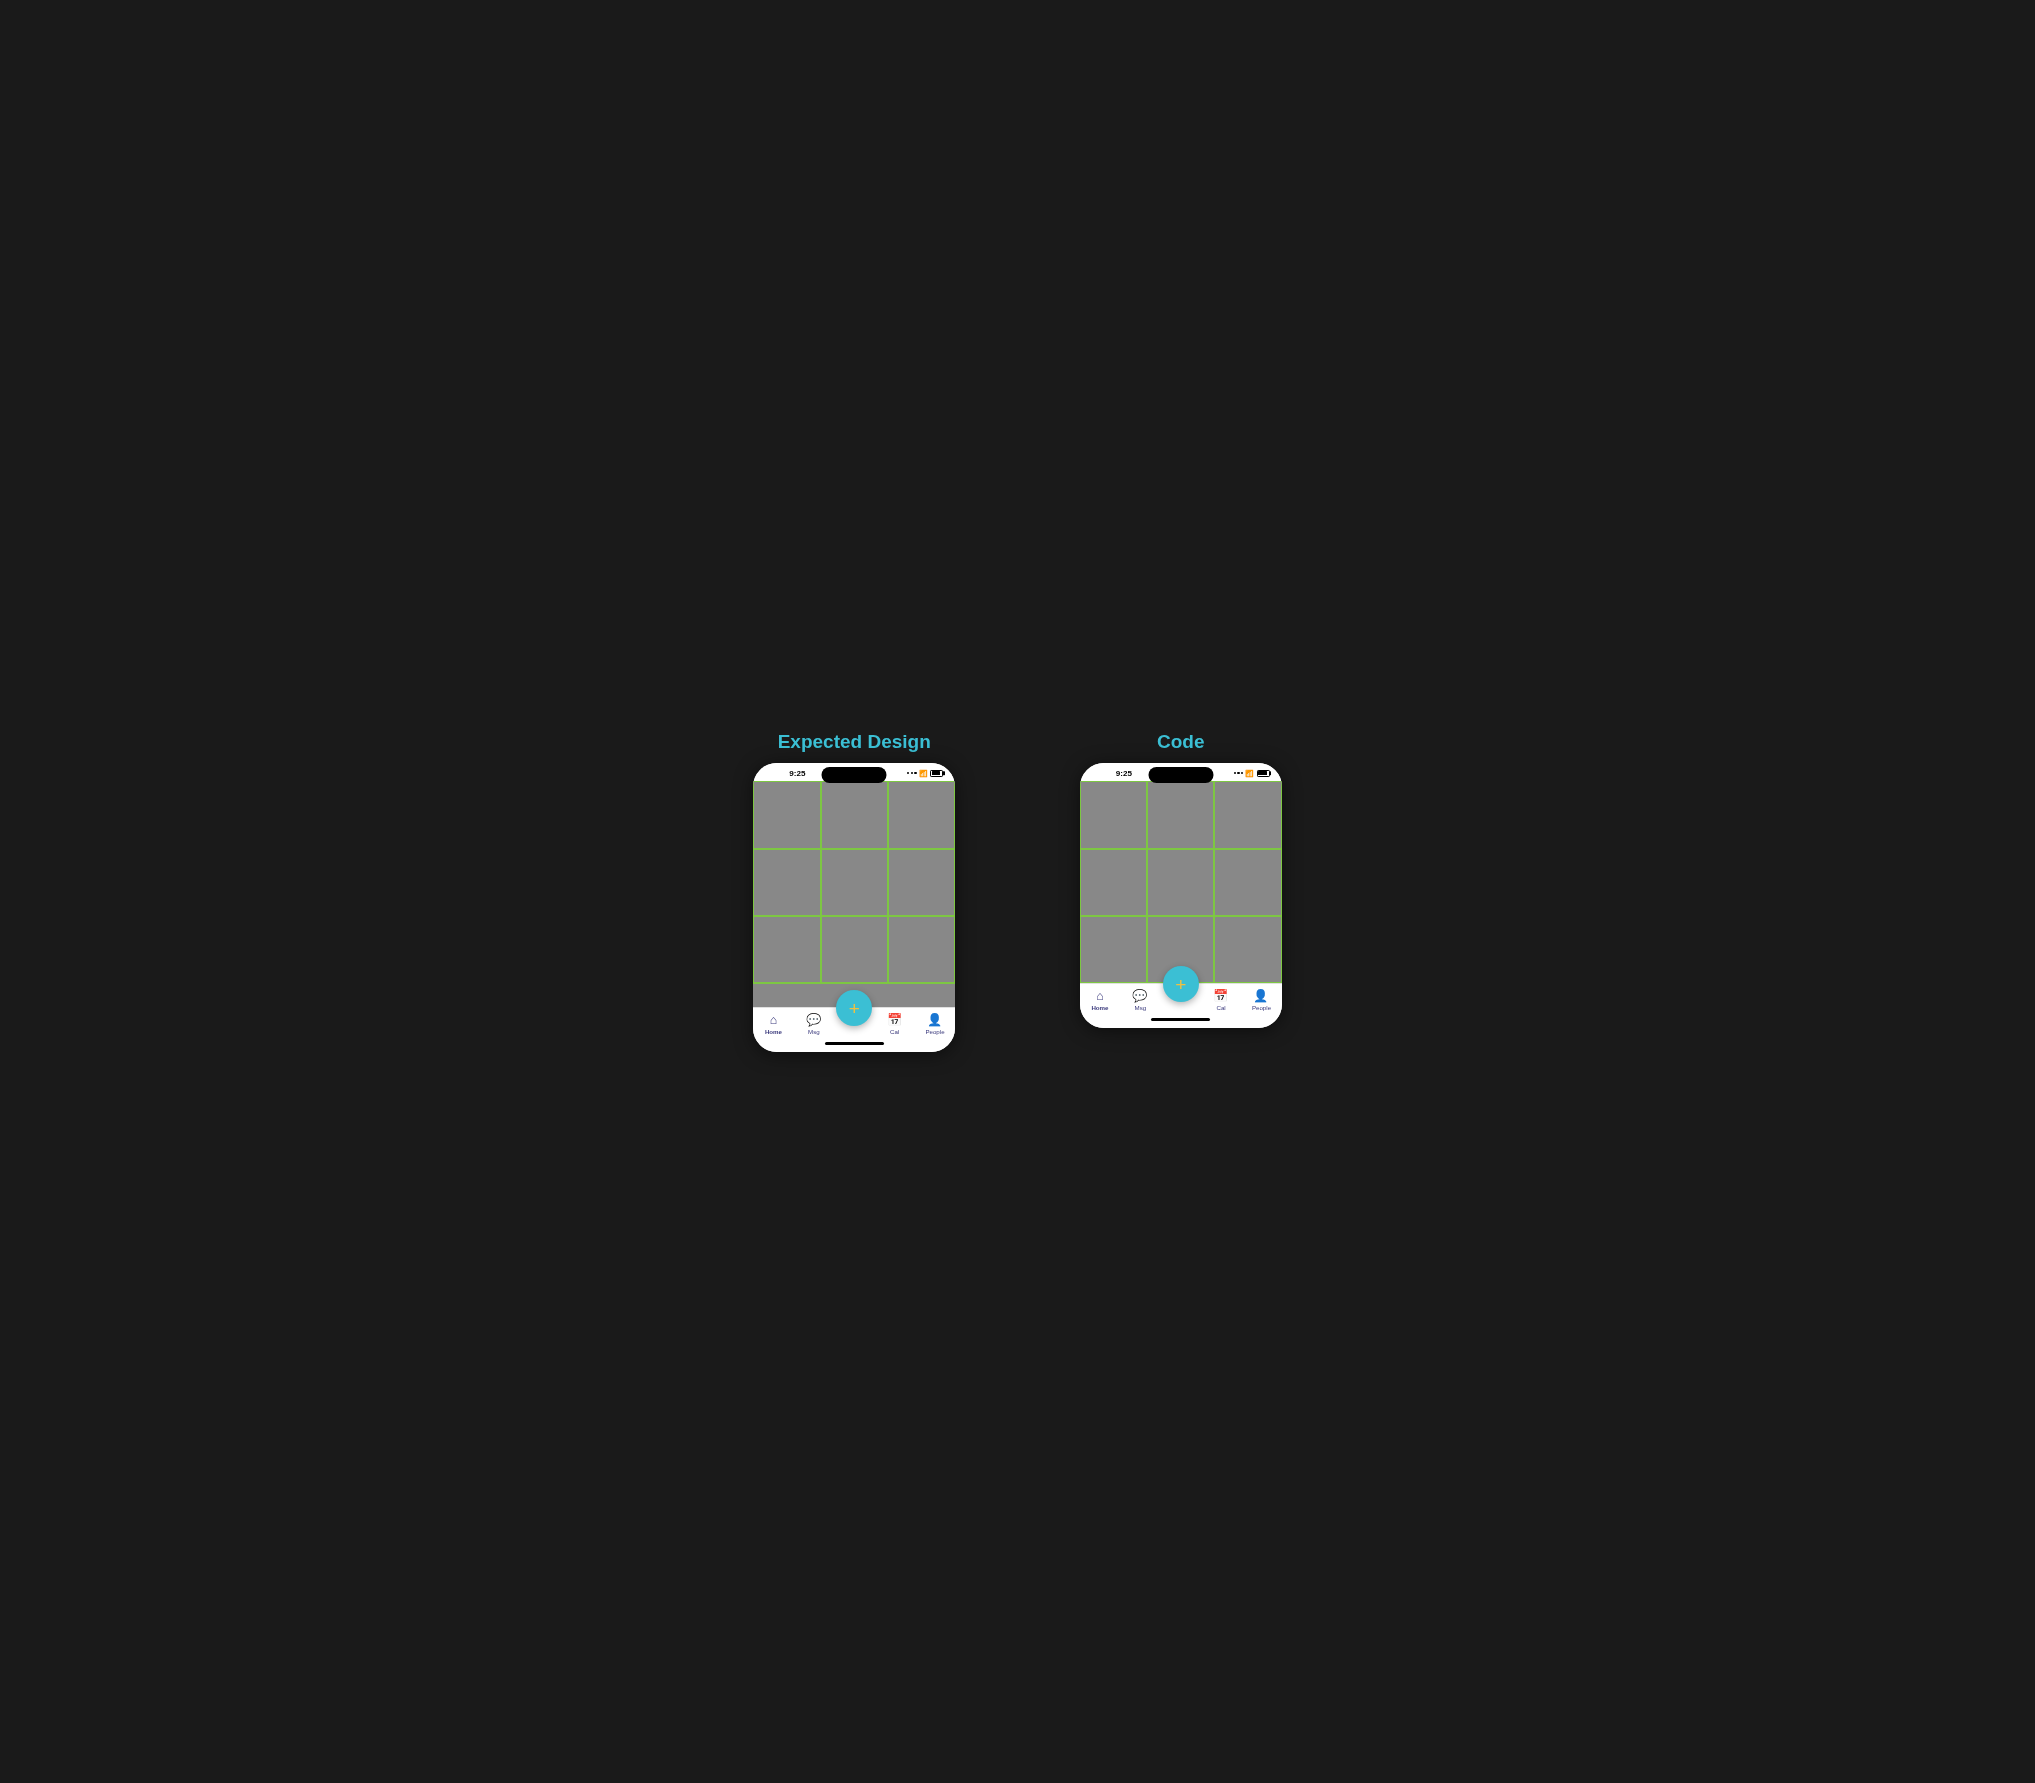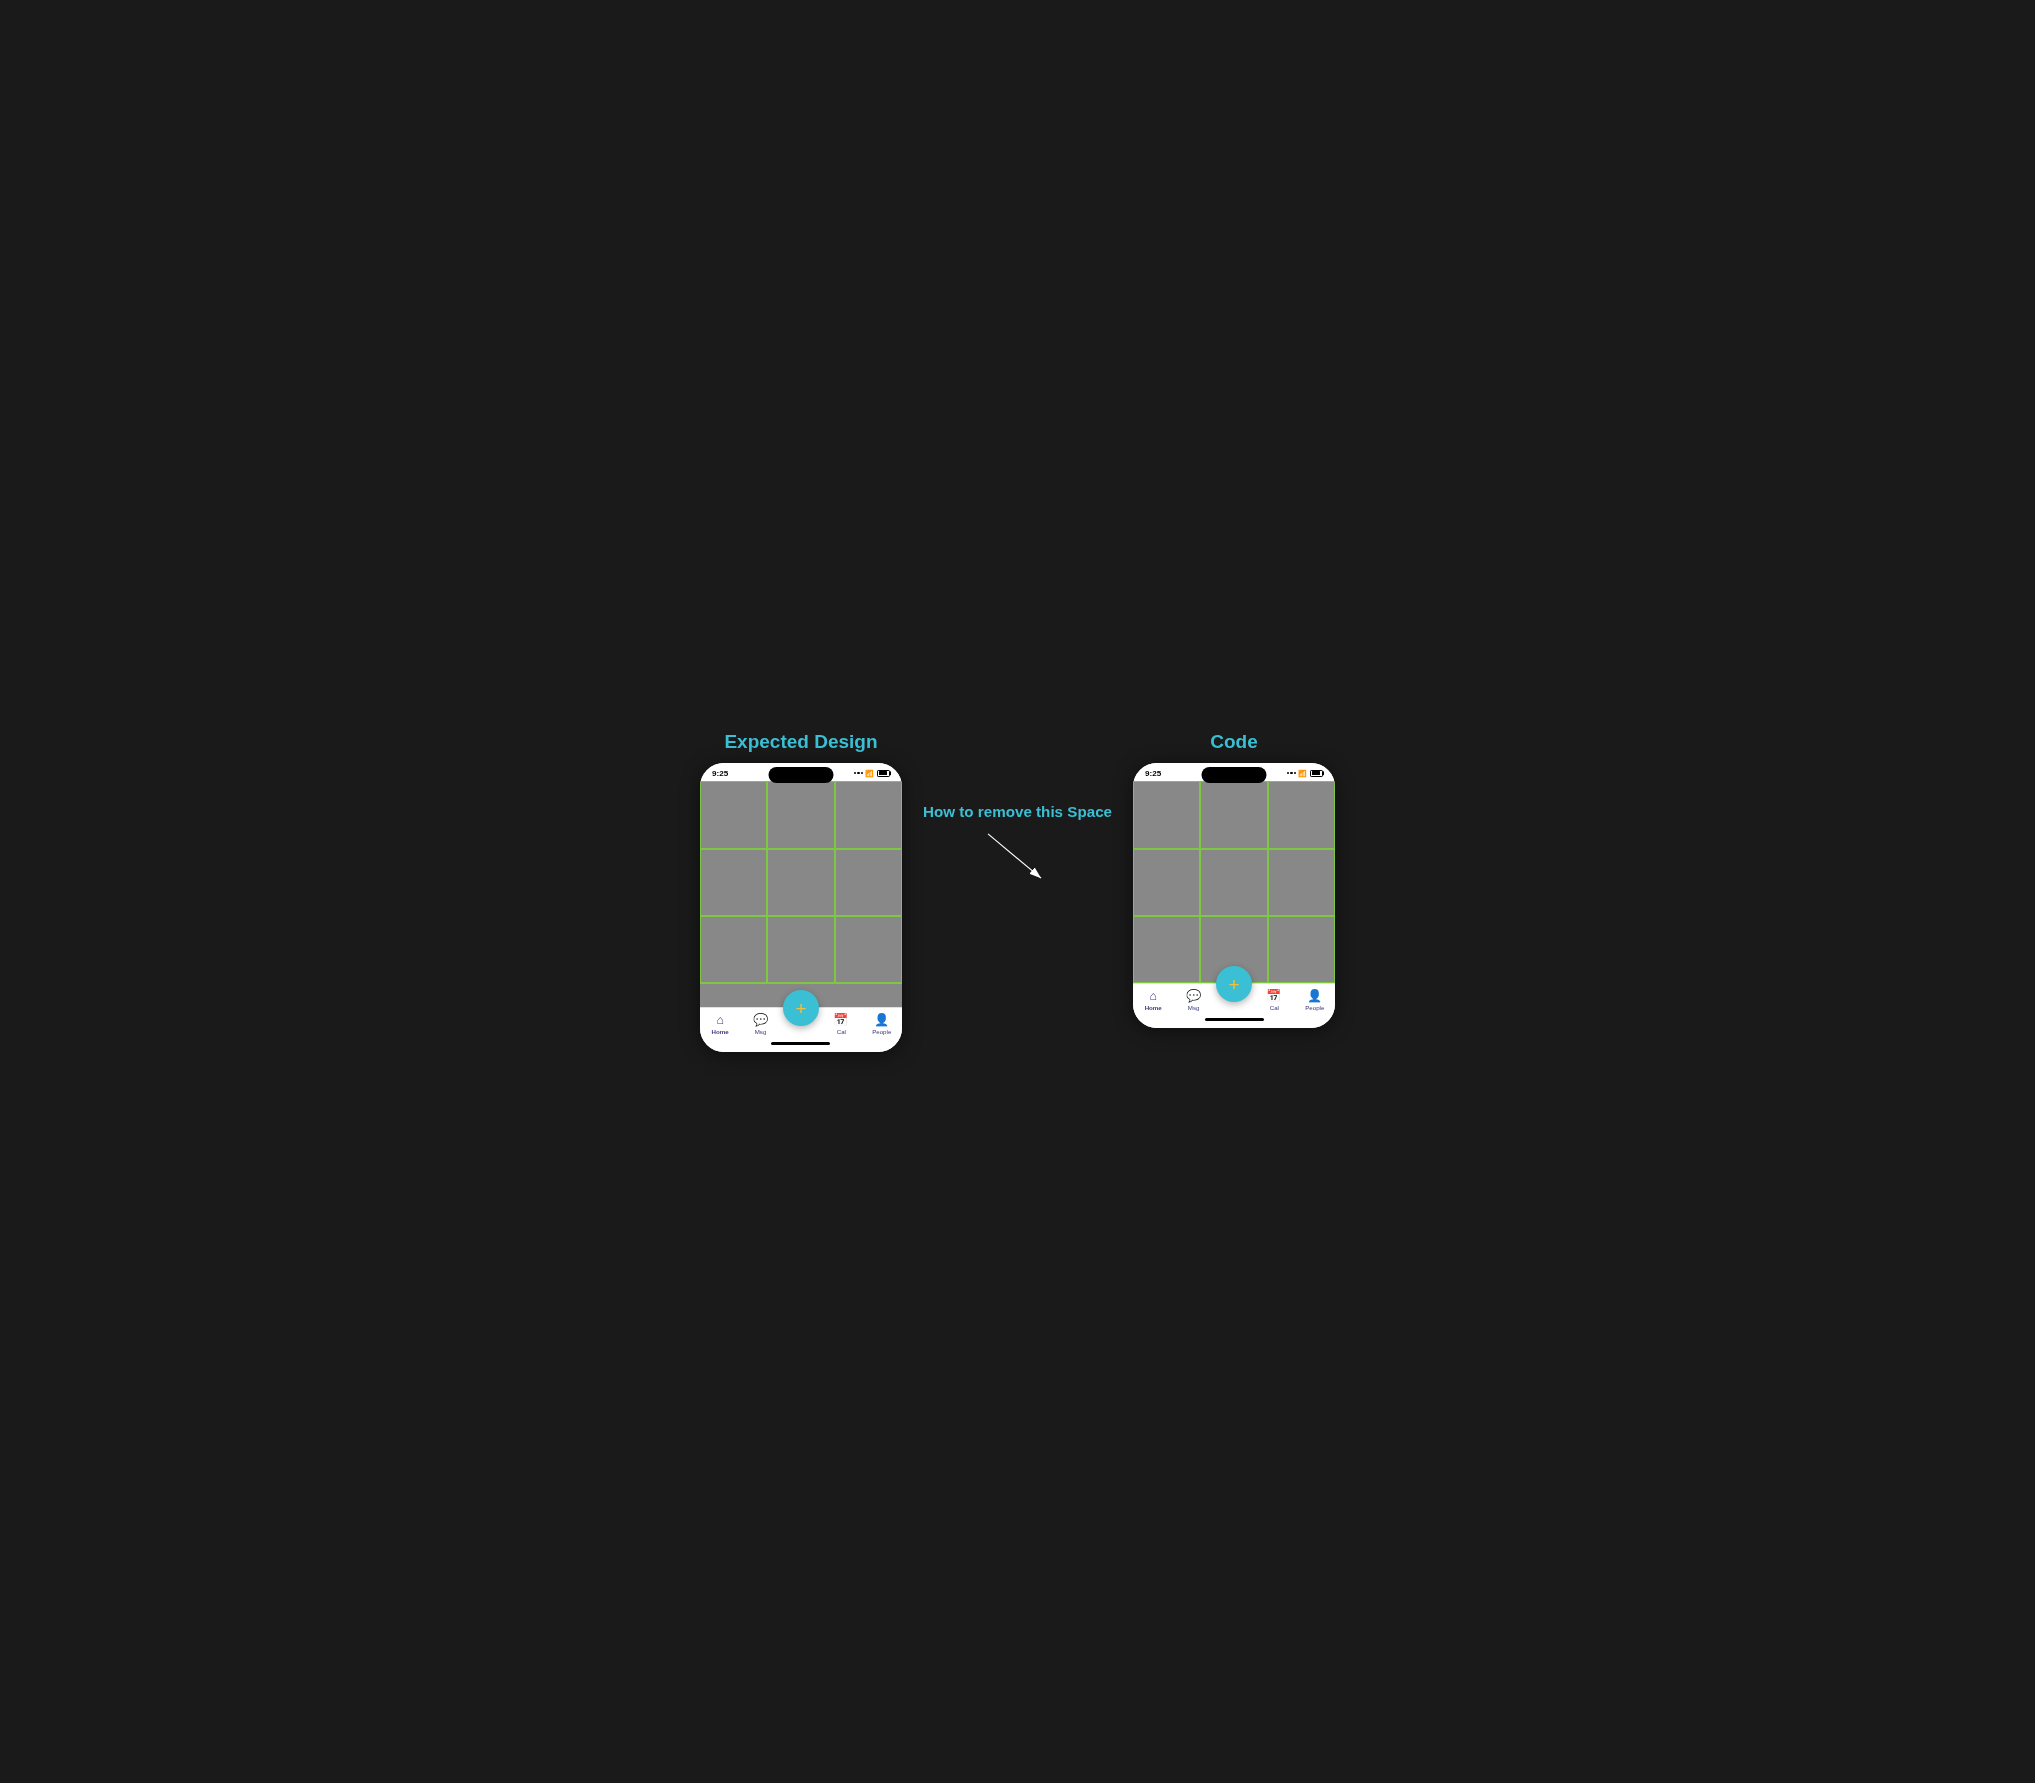--- a/index.html
+++ b/index.html
@@ -58,20 +58,21 @@
       padding: 6px 12px 3.6px 12px;
       background: #ffffff;
       position: relative;
       z-index: 2;
     }
 
     .status-time {
       font-size: 0.85rem;
       font-weight: 600;
       color: #000;
+      margin-left: 24px;
     }
 
     .dynamic-island {
       background: #000;
       border-radius: 12px;
       width: 65px;
       height: 15.4px;
       position: absolute;
       left: 50%;
       transform: translateX(-50%);
@@ -344,33 +345,20 @@
           <span class="nav-label">People</span>
         </div>
       </div>
 
       <div class="home-indicator">
         <div class="home-bar"></div>
       </div>
     </div>
   </div>
 
-  <div class="annotation-area">
-    <div class="annotation-text">How to remove this Space</div>
-    <div class="arrow-container">
-      <svg class="arrow-svg" width="71" height="59" viewBox="0 0 120 100">
-        <defs>
-          <marker id="arrowhead" markerWidth="10" markerHeight="7" refX="10" refY="3.5" orient="auto">
-            <polygon points="0 0, 10 3.5, 0 7" fill="white"></polygon>
-          </marker>
-        </defs>
-        <line x1="10" y1="10" x2="100" y2="85" stroke="white" stroke-width="2" marker-end="url(#arrowhead)"></line>
-      </svg>
-    </div>
-  </div>
 
   <div class="panel">
     <div class="panel-title">Code</div>
 
     <div class="phone-frame">
 
       <div class="status-bar">
         <span class="status-time">9:25</span>
         <div class="dynamic-island"></div>
         <div class="status-icons">

